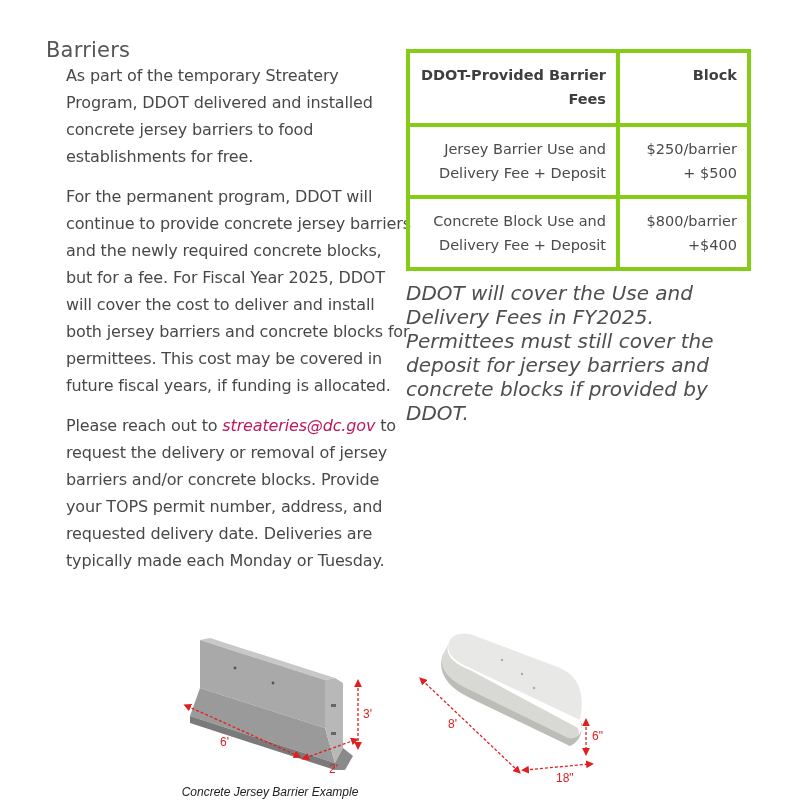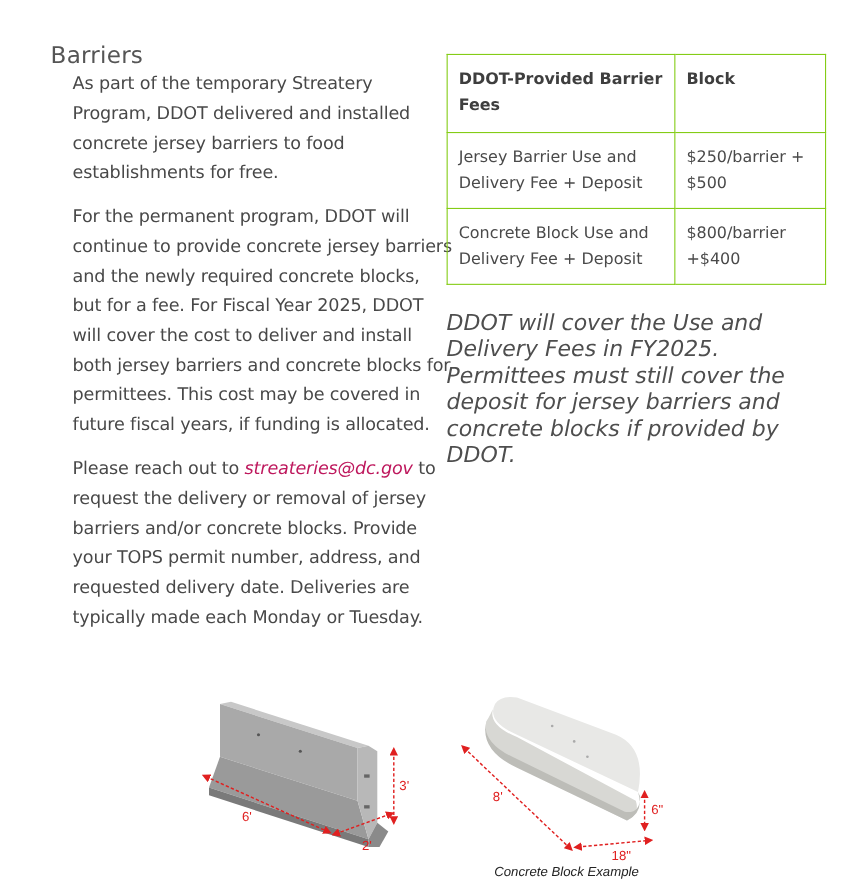--- a/index.html
+++ b/index.html
@@ -4,21 +4,21 @@
 <style>
   html, body { margin: 0; padding: 0; background: #ffffff; }
   body { width: 787px; height: 812px; position: relative; overflow: hidden;
          font-family: "DejaVu Sans", sans-serif; color: #444444; }
   .heading { position: absolute; left: 30px; top: 22px; font-size: 21px; font-weight: normal;
              color: #555555; margin: 16px; letter-spacing: 0.2px; }
   .left-col { position: absolute; left: 30px; top: 62px; width: 345px; margin-left: 36px; }
   .left-col p { margin: 0 0 13px 0; font-size: 16px; line-height: 27px; color: #484848; letter-spacing: -0.15px; }
   .left-col a { color: #be185d; text-decoration: none; font-style: italic; }
   .fee-table { position: absolute; left: 406px; top: 49px; border-collapse: collapse; width: 345px; }
-  .fee-table th, .fee-table td { border: 1px solid #84cc16; text-align: left; vertical-align: top;
+  .fee-table th, .fee-table td { border: 4px solid #84cc16; text-align: right; vertical-align: top;
              font-size: 14.5px; line-height: 24px; padding: 10px 10px 10px 10px; color: #4a4a4a; }
   .fee-table th { font-weight: bold; color: #3e3e3e; padding-bottom: 12px; }
   .fee-table td.c1, .fee-table th.c1 { width: 186px; }
   .note { position: absolute; left: 406px; top: 281px; width: 345px; font-style: italic;
           font-size: 20px; line-height: 24px; color: #4e4e4e; margin: 0; }
   .figure { position: absolute; text-align: center; }
   .figure svg { display: block; }
   .caption { font-family: "Liberation Sans", sans-serif; font-style: italic; font-size: 12px;
              color: #222222; margin-top: 2px; }
   .fig1 { left: 165px; top: 628px; width: 210px; }
@@ -75,20 +75,21 @@
     <rect x="166" y="76" width="5" height="3" fill="#666"></rect>
     <rect x="166" y="104" width="5" height="3" fill="#666"></rect>
 
     <line x1="22" y1="78" x2="133" y2="128" stroke="#e02020" stroke-width="1.3" stroke-dasharray="3,2" marker-start="url(#ah)" marker-end="url(#ah)"></line>
     <line x1="140" y1="130" x2="190" y2="112" stroke="#e02020" stroke-width="1.3" stroke-dasharray="3,2" marker-start="url(#ah)" marker-end="url(#ah)"></line>
     <line x1="193" y1="55" x2="193" y2="118" stroke="#e02020" stroke-width="1.3" stroke-dasharray="3,2" marker-start="url(#ah)" marker-end="url(#ah)"></line>
     <text x="55" y="118" fill="#e02020" font-size="12" font-family="Liberation Sans, sans-serif">6'</text>
     <text x="164" y="145" fill="#e02020" font-size="12" font-family="Liberation Sans, sans-serif">2'</text>
     <text x="198" y="90" fill="#e02020" font-size="12" font-family="Liberation Sans, sans-serif">3'</text>
   </svg>
+  <div class="caption">Concrete Jersey Barrier Example</div>
 </div>
 
 <div class="figure fig2">
   <svg width="210" height="155" viewBox="0 0 210 155">
     <defs>
       <marker id="ah2" markerWidth="6" markerHeight="6" refX="3" refY="3" orient="auto-start-reverse">
         <path d="M0,0 L6,3 L0,6 z" fill="#e02020"></path>
       </marker>
     </defs>
     <path d="M40,12 Q45,4 60,6 L150,40 Q178,52 170,92 L60,40 Q32,28 40,12 z" fill="#e8e8e6"></path>
@@ -98,14 +99,13 @@
     <circle cx="112" cy="46" r="1.2" fill="#aaa"></circle>
     <circle cx="124" cy="60" r="1.2" fill="#aaa"></circle>
 
     <line x1="12" y1="52" x2="108" y2="143" stroke="#e02020" stroke-width="1.3" stroke-dasharray="3,2" marker-start="url(#ah2)" marker-end="url(#ah2)"></line>
     <line x1="115" y1="142" x2="180" y2="136" stroke="#e02020" stroke-width="1.3" stroke-dasharray="3,2" marker-start="url(#ah2)" marker-end="url(#ah2)"></line>
     <line x1="176" y1="94" x2="176" y2="124" stroke="#e02020" stroke-width="1.3" stroke-dasharray="3,2" marker-start="url(#ah2)" marker-end="url(#ah2)"></line>
     <text x="38" y="100" fill="#e02020" font-size="12" font-family="Liberation Sans, sans-serif">8'</text>
     <text x="146" y="154" fill="#e02020" font-size="12" font-family="Liberation Sans, sans-serif">18"</text>
     <text x="182" y="112" fill="#e02020" font-size="12" font-family="Liberation Sans, sans-serif">6"</text>
   </svg>
-  <div class="caption">Concrete Block Example</div>
 </div>
 
 </body></html>

